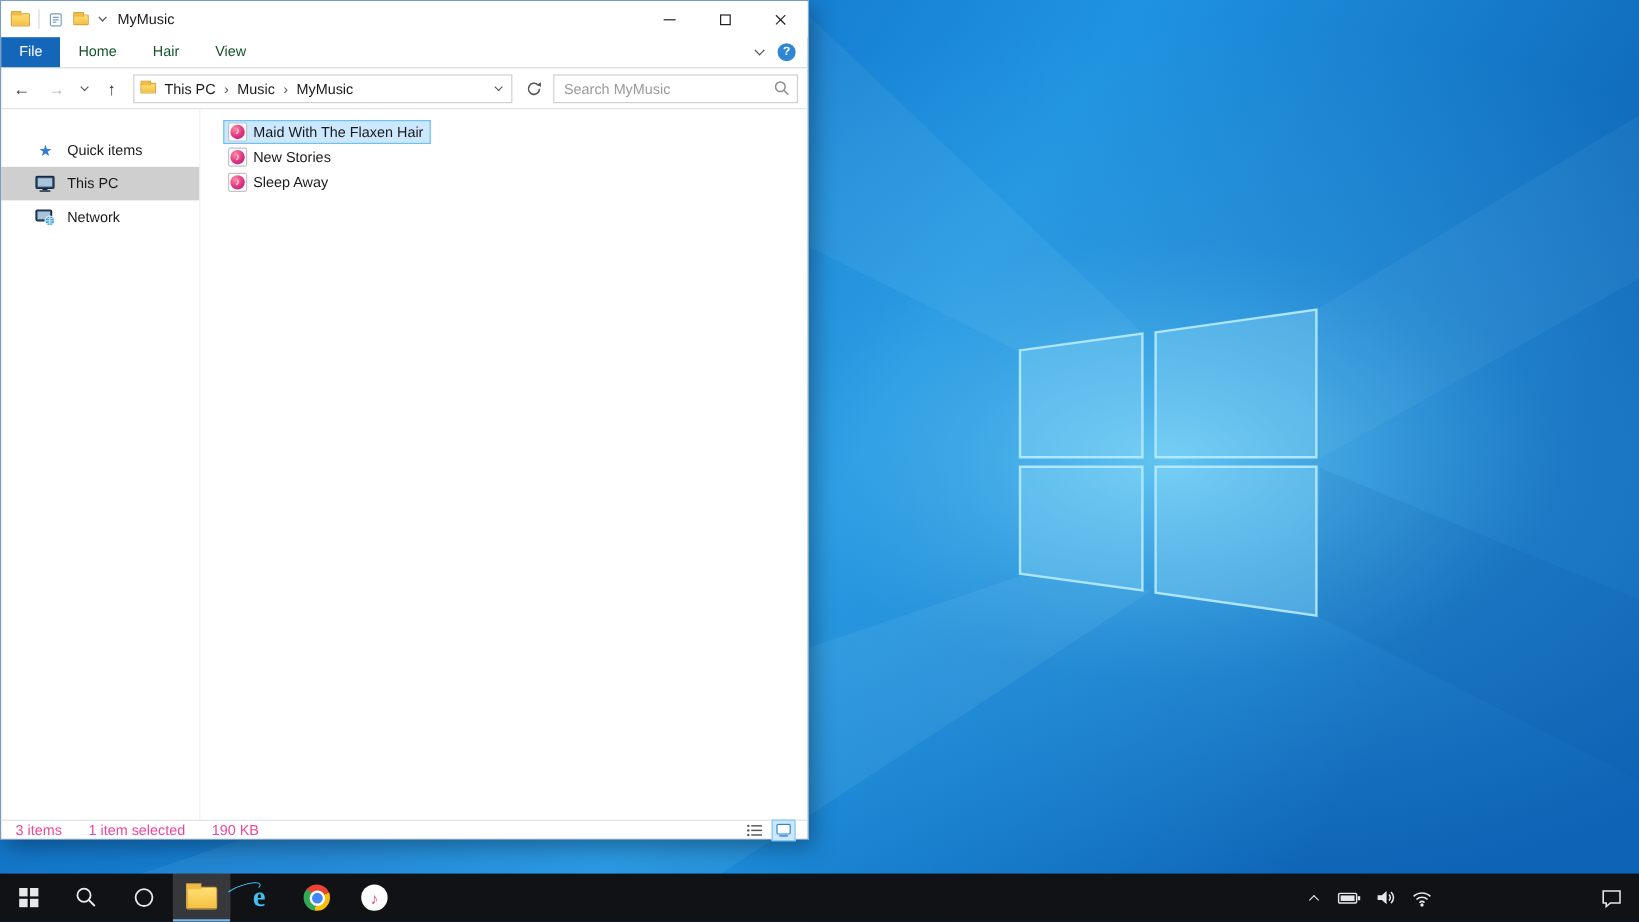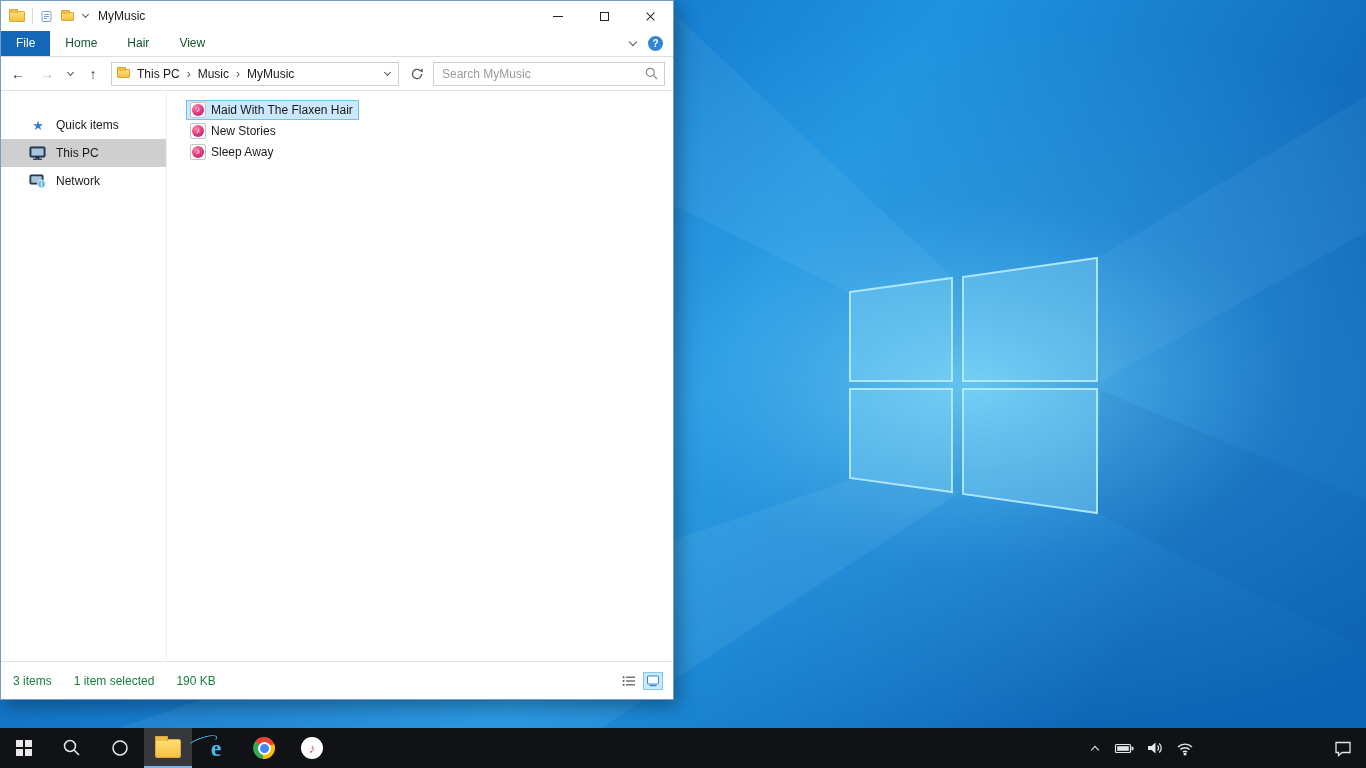--- a/index.html
+++ b/index.html
@@ -52,21 +52,21 @@
   .addrrow{height:34px;display:flex;align-items:center;padding:0 8px 0 4px;gap:3px;border-bottom:1px solid #e3e3e3;flex:0 0 auto;}
   .navbtn{width:26px;height:26px;border:none;background:transparent;font-size:14px;color:#333;
     display:flex;align-items:center;justify-content:center;font-family:inherit;padding:0;}
   .navbtn.disabled{color:#bcbcbc;}
   .chevbtn{width:14px;}
   .addrbox{flex:1;height:24px;border:1px solid #d0d0d0;display:flex;align-items:center;
     padding:0 4px 0 5px;gap:5px;background:#fff;min-width:0;margin:0 2px;}
   .crumb{font-size:12px;color:#1a1a1a;padding:0 2px;white-space:nowrap;}
   .crumbsep{font-size:12px;color:#555;}
   .addr-chev{margin-left:auto;margin-right:4px;}
-  .searchbox{width:232px;height:24px;border:1px solid #d0d0d0;display:flex;align-items:center;padding:0 6px;background:#fff;}
+  .searchbox{width:204px;height:24px;border:1px solid #d0d0d0;display:flex;align-items:center;padding:0 6px;background:#fff;}
   .searchbox input{flex:1;border:none;outline:none;font-size:12px;font-family:inherit;color:#333;min-width:0;}
   .searchbox input::placeholder{color:#9a9a9a;}
 
   
   .main{flex:1;display:flex;min-height:0;}
   .sidebar{width:166px;flex:0 0 auto;padding-top:20px;border-right:1px solid #f0f0f0;}
   .side-item{height:28px;display:flex;align-items:center;gap:9px;padding-left:28px;font-size:12px;color:#1a1a1a;}
   .side-item.selected{background:#cfcfcf;}
   .side-icon{width:18px;display:flex;justify-content:center;flex:0 0 auto;position:relative;}
   .qa-star{color:#2f7fd6;font-size:13px;line-height:1;}
@@ -77,22 +77,22 @@
   .filechip{display:inline-flex;align-items:center;gap:5px;padding:1px 5px 1px 3px;border:1px solid transparent;}
   .filerow.selected .filechip{background:#cce8ff;border-color:#70c0f0;}
   .filename{font-size:12px;color:#1a1a1a;white-space:nowrap;}
   .musicicon{width:16px;height:16px;border:1px solid #c3c3c3;border-radius:2px;background:#fff;
     display:flex;align-items:center;justify-content:center;flex:0 0 auto;}
   .mi-circle{width:12px;height:12px;border-radius:50%;background:radial-gradient(circle at 35% 30%,#ff8aa8,#e0337c 55%,#8b2bb5);
     display:flex;align-items:center;justify-content:center;}
   .mi-note{color:#fff;font-size:8px;line-height:1;}
 
   
-  .statusbar{height:38px;border-top:1px solid #e3e3e3;display:flex;align-items:center;
-    padding:0 10px 0 12px;font-size:12px;color:#15803d;flex:0 0 auto;}
+  .statusbar{height:16px;border-top:1px solid #e3e3e3;display:flex;align-items:center;
+    padding:0 10px 0 12px;font-size:12px;color:#ec4899;flex:0 0 auto;}
   .status-text{margin-right:22px;white-space:nowrap;}
   .viewtoggles{margin-left:auto;display:flex;gap:4px;}
   .view-btn{width:20px;height:18px;display:flex;align-items:center;justify-content:center;border:1px solid transparent;}
   .view-btn.selected{background:#cce8ff;border-color:#84c7ef;}
 
   
   .taskbar{position:absolute;left:0;bottom:0;width:1366px;height:40px;background:#101216;
     display:flex;align-items:stretch;z-index:10;}
   .tb-btn{width:48px;display:flex;align-items:center;justify-content:center;position:relative;}
   .tb-btn.active{background:rgba(255,255,255,.16);box-shadow:inset 0 -2px 0 #76b9ed;}

